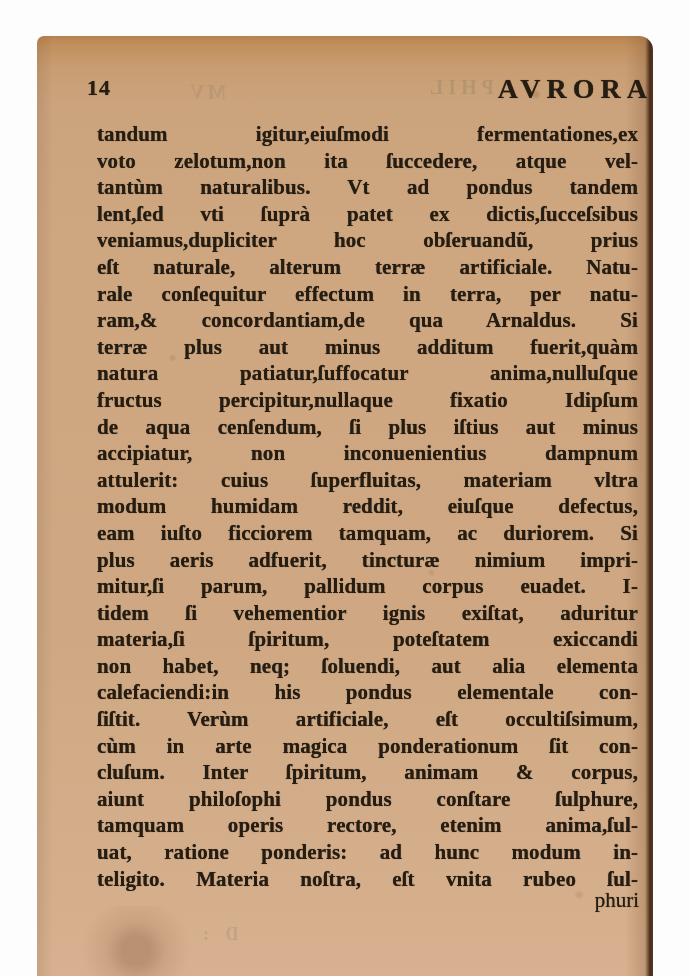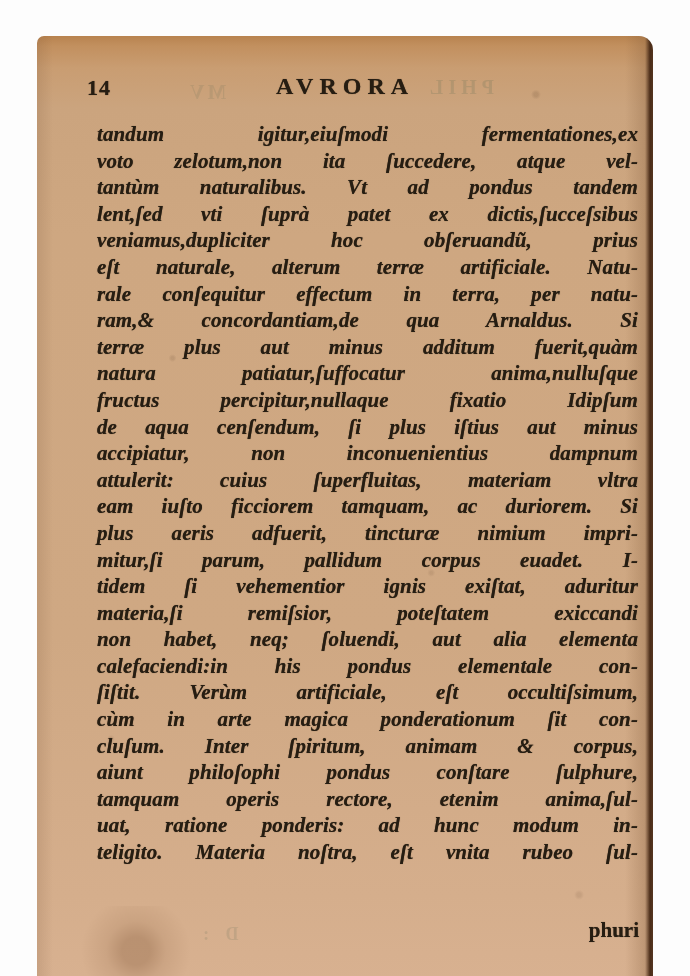--- a/index.html
+++ b/index.html
@@ -39,22 +39,22 @@
     background:radial-gradient(circle at 45% 45%, rgba(118,76,45,.30) 0 14px, rgba(118,76,45,.12) 30px, rgba(118,76,45,0) 55px);
     pointer-events:none;
   }
   .pagenum{
     position:absolute;left:50px;top:39px;
     font-size:22px;font-weight:700;color:var(--ink);
     letter-spacing:1px;
     text-shadow:0 0 .8px rgba(38,29,18,.8);
   }
   .title{
-    position:absolute;left:0;right:0;top:37px;text-align:center;
-    font-size:24px;font-weight:700;letter-spacing:6px;color:var(--ink);
+    position:absolute;left:0;right:0;top:37px;text-align:right;
+    font-size:28px;font-weight:700;letter-spacing:6px;color:var(--ink);
     text-shadow:0 0 .8px rgba(38,29,18,.8);
   }
   .ghost{
     position:absolute;color:var(--ghost);font-weight:700;
     transform:scaleX(-1);
     pointer-events:none;
   }
   .ghost-left{left:150px;top:45px;font-size:20px;letter-spacing:3px;opacity:.15;}
   .ghost-right{left:388px;top:40px;font-size:20px;letter-spacing:5px;opacity:.20;}
   .ghost-footer{left:160px;top:888px;font-size:18px;letter-spacing:6px;opacity:.16;}
@@ -62,25 +62,24 @@
     position:absolute;left:60px;top:85px;width:541px;
     font-size:21px;font-weight:700;color:var(--ink);
   }
   .text-line{
     text-align:justify;
     text-align-last:justify;
     line-height:26.6px;height:26.6px;
     letter-spacing:.1px;
     text-shadow:0 0 .7px rgba(38,29,18,.85);
     white-space:normal;
-    font-style:italic;
   }
   .catchword{
-    position:absolute;right:14px;top:882px;
-    font-size:21px;font-weight:700;color:var(--ink);text-align:right;
+    position:absolute;right:14px;top:852px;
+    font-size:21px;font-weight:400;color:var(--ink);text-align:right;
     text-shadow:0 0 .8px rgba(38,29,18,.85);
   }
 </style>
 </head>
 <body>
 
 <div class="scan">
   <div class="paper">
 
     <div class="pagenum">14</div>
@@ -98,25 +97,26 @@
         <div class="text-line">veniamus,dupliciter hoc obſeruandũ, prius</div>
         <div class="text-line">eſt naturale, alterum terræ artificiale.  Natu-</div>
         <div class="text-line">rale conſequitur effectum in terra, per natu-</div>
         <div class="text-line">ram,&amp; concordantiam,de qua Arnaldus.  Si</div>
         <div class="text-line">terræ plus aut minus additum fuerit,quàm</div>
         <div class="text-line">natura patiatur,ſuffocatur anima,nulluſque</div>
         <div class="text-line">fructus percipitur,nullaque fixatio Idipſum</div>
         <div class="text-line">de aqua cenſendum, ſi plus iſtius aut minus</div>
         <div class="text-line">accipiatur, non inconuenientius dampnum</div>
         <div class="text-line">attulerit: cuius ſuperfluitas, materiam vltra</div>
+        <div class="text-line">modum humidam reddit, eiuſque defectus,</div>
         <div class="text-line">eam iuſto ficciorem tamquam, ac duriorem.  Si</div>
         <div class="text-line">plus aeris adfuerit, tincturæ nimium impri-</div>
         <div class="text-line">mitur,ſi parum, pallidum corpus euadet.  I-</div>
         <div class="text-line">tidem ſi vehementior ignis exiſtat, aduritur</div>
-        <div class="text-line">materia,ſi remiſsior, poteſtatem exiccandi</div>
+        <div class="text-line">materia,ſi ſpiritum, poteſtatem exiccandi</div>
         <div class="text-line">non habet, neq; ſoluendi, aut alia elementa</div>
         <div class="text-line">calefaciendi:in his pondus elementale con-</div>
         <div class="text-line">ſiſtit.  Verùm artificiale, eſt occultiſsimum,</div>
         <div class="text-line">cùm in arte magica ponderationum ſit con-</div>
         <div class="text-line">cluſum.  Inter ſpiritum, animam &amp; corpus,</div>
         <div class="text-line">aiunt philoſophi pondus conſtare ſulphure,</div>
         <div class="text-line">tamquam operis rectore, etenim anima,ſul-</div>
         <div class="text-line">uat, ratione ponderis: ad hunc modum in-</div>
         <div class="text-line">teligito.  Materia noſtra, eſt vnita rubeo ſul-</div>
       </div>

